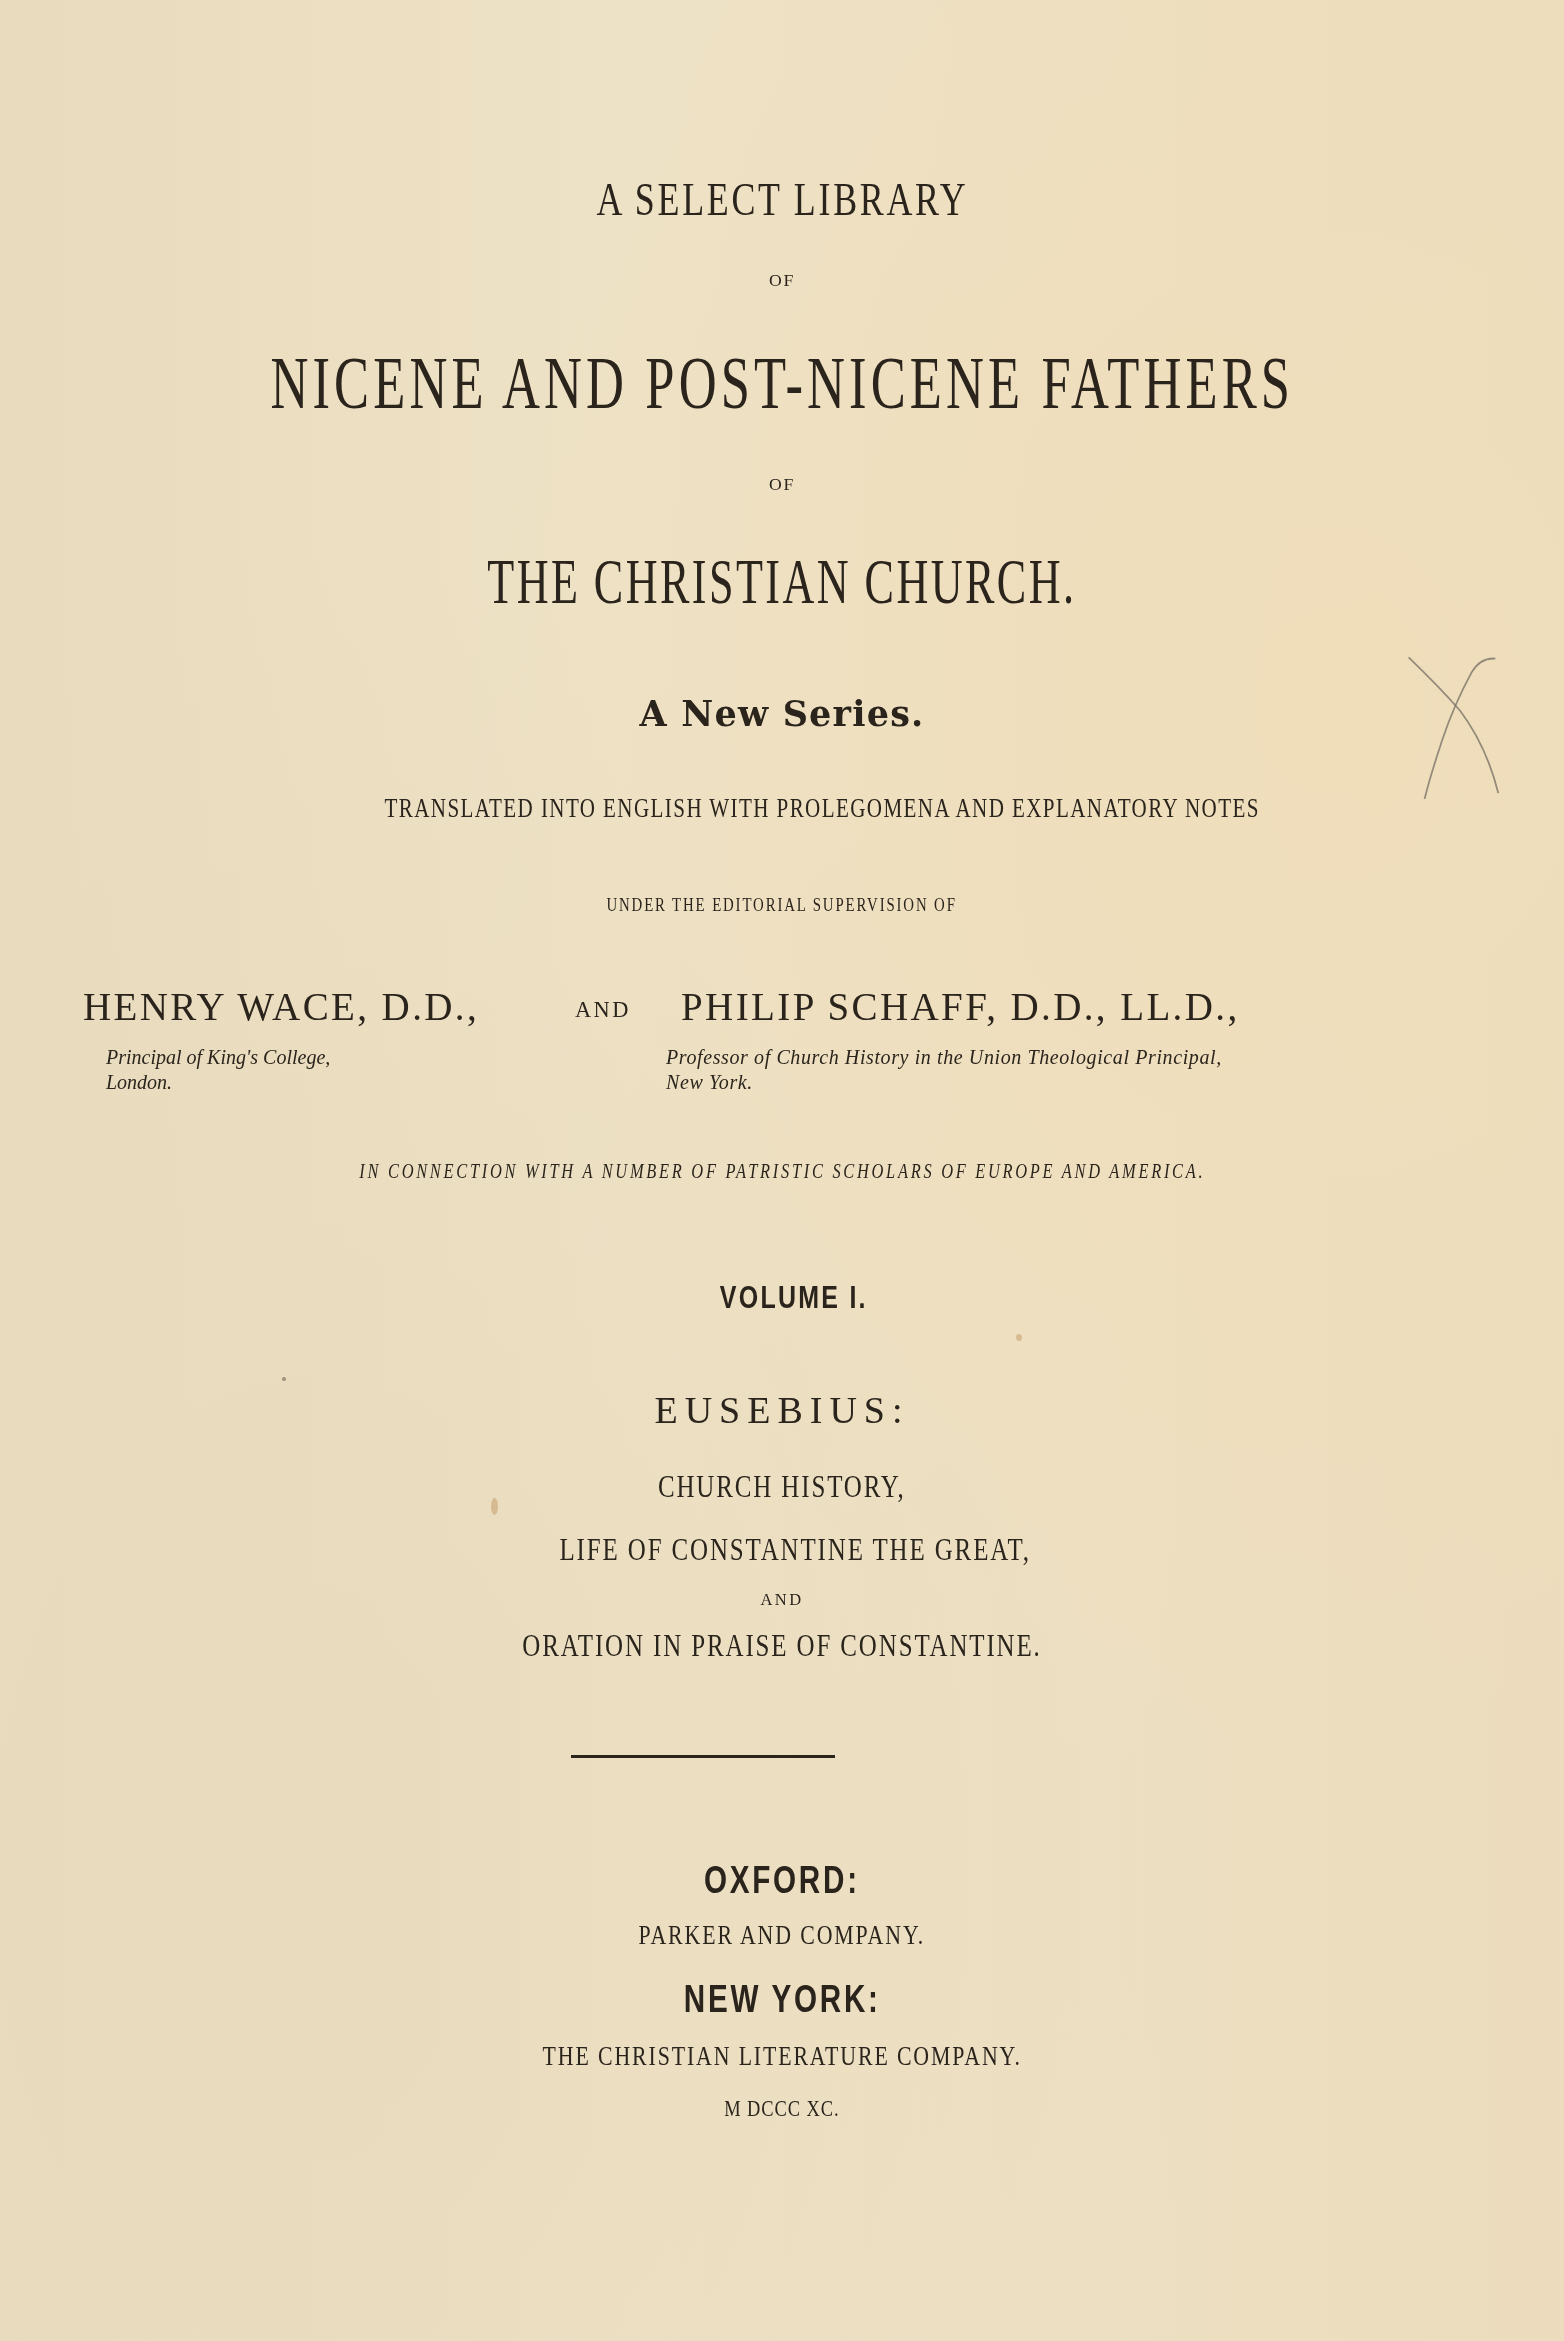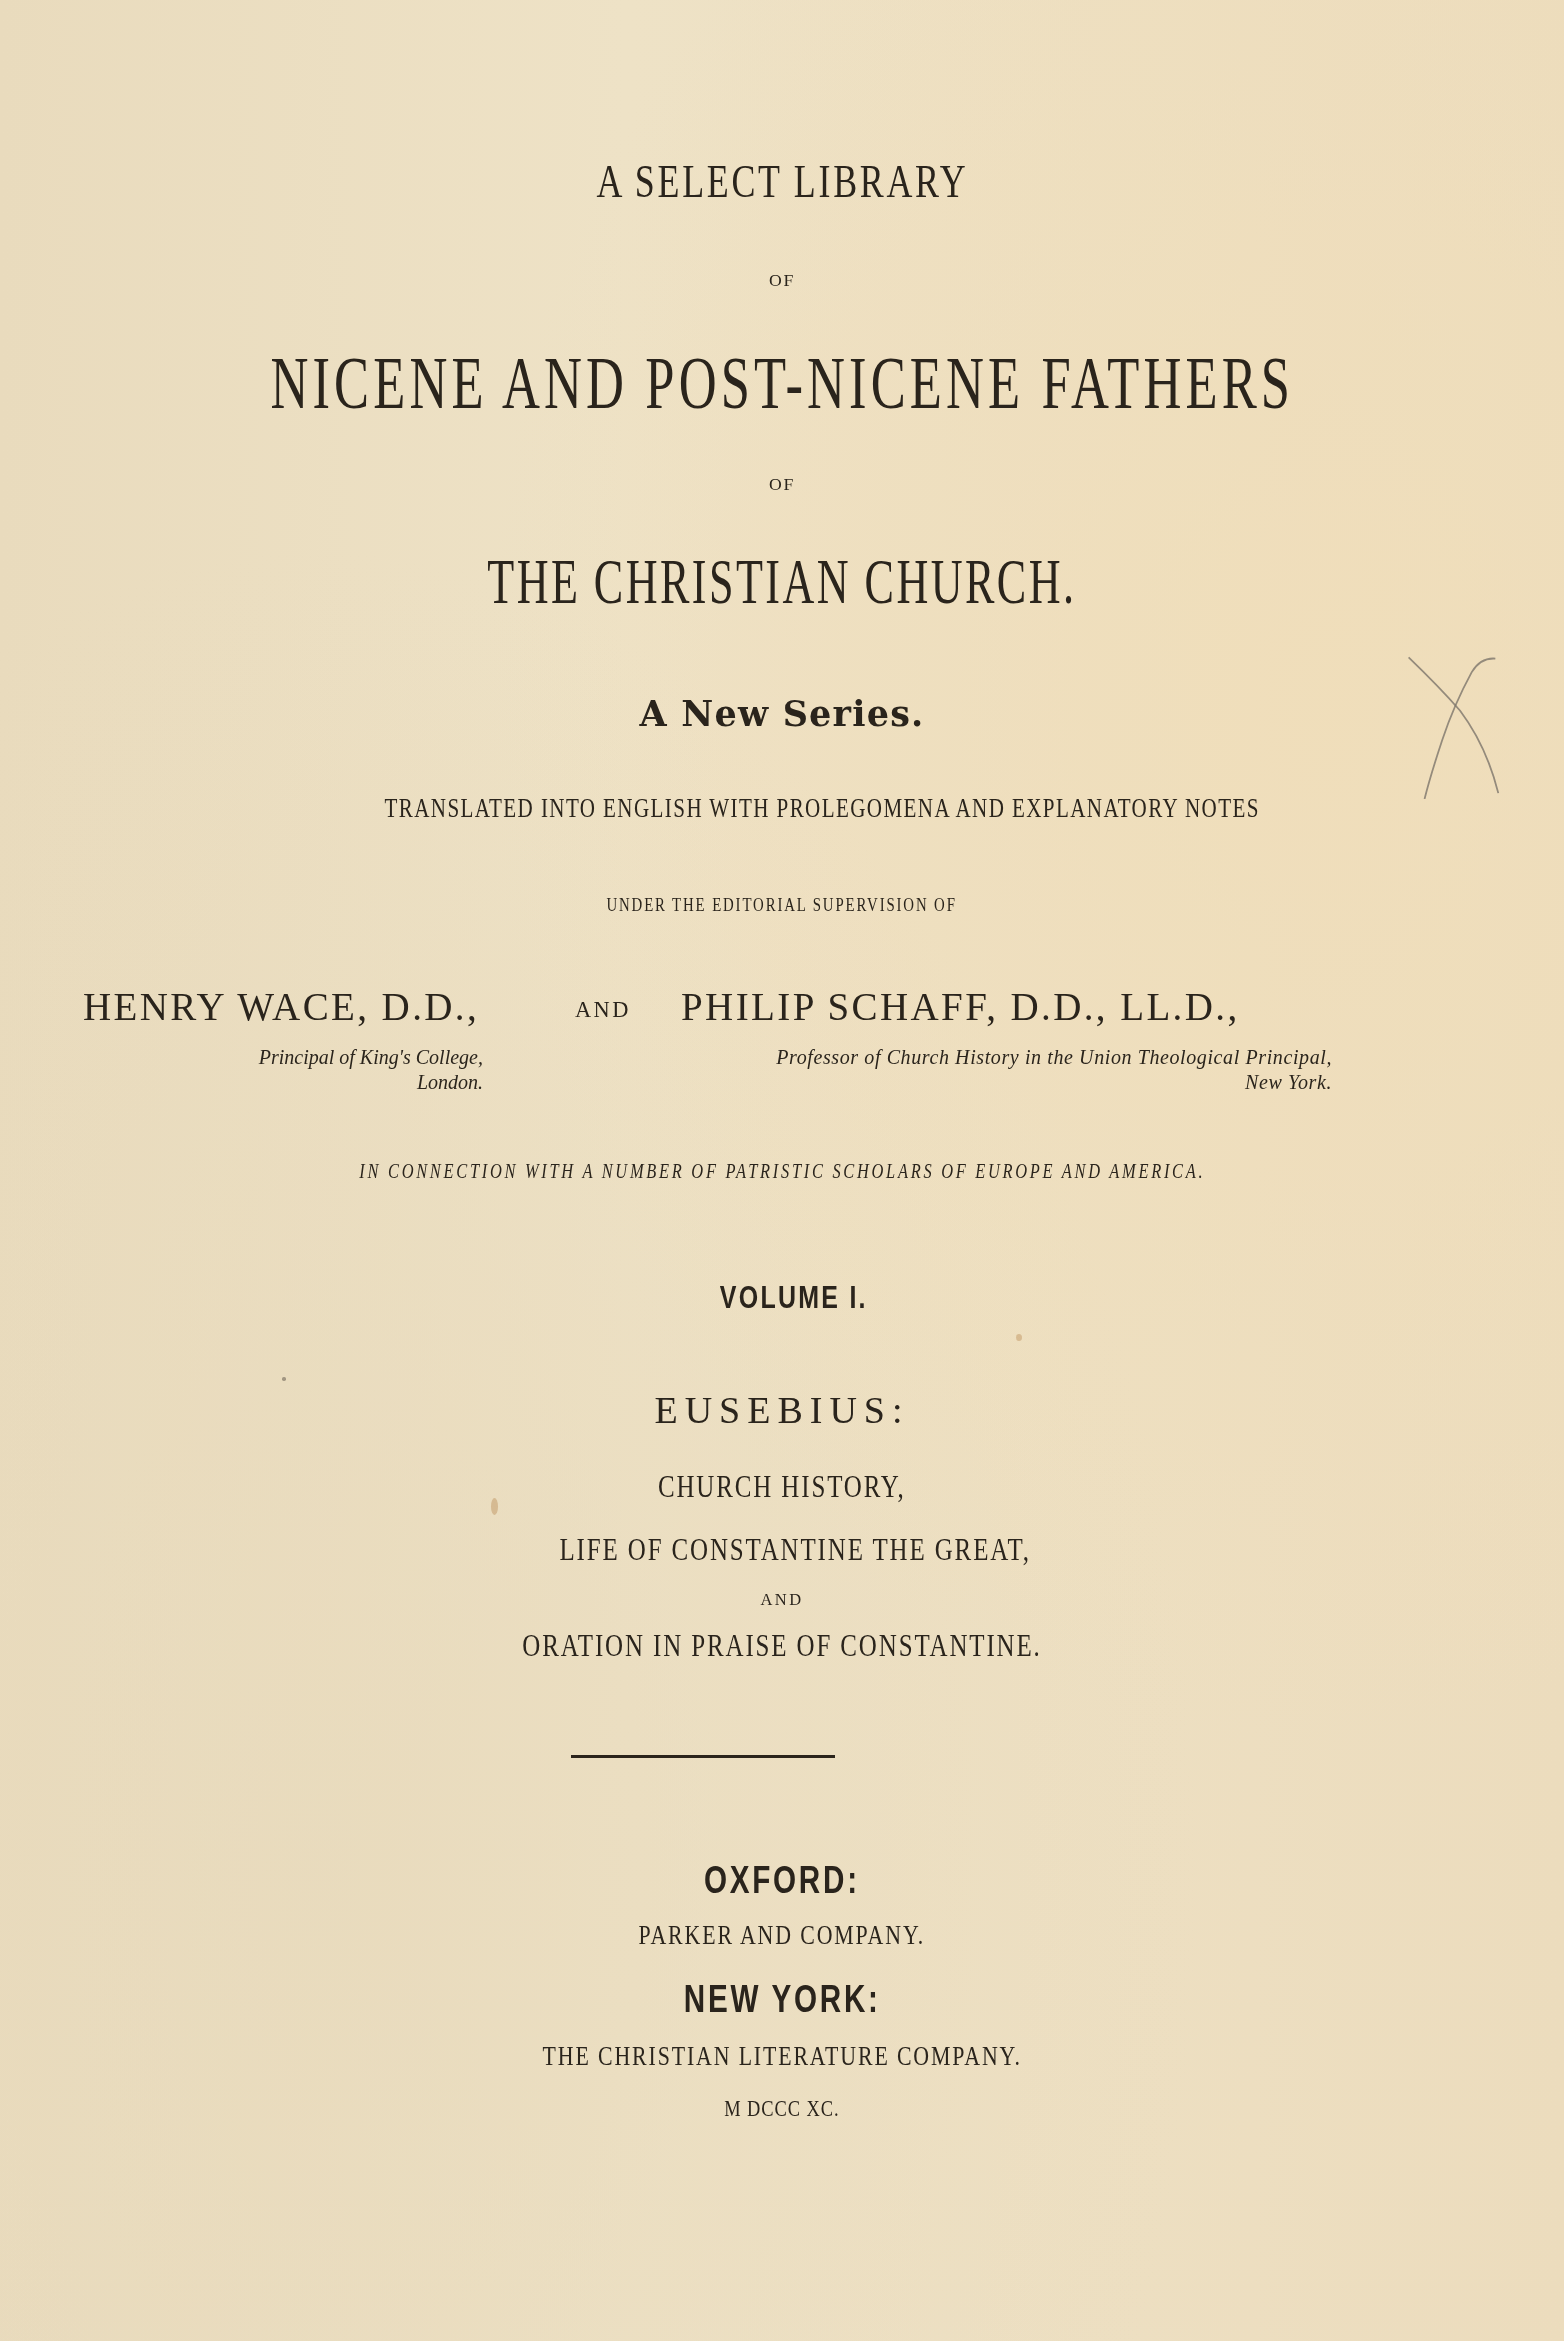--- a/index.html
+++ b/index.html
@@ -13,33 +13,33 @@
     color: #2a241c;
     font-family: "Liberation Serif", "DejaVu Serif", serif;
   }
   .line {
     position: absolute; left: 0; width: 1564px; text-align: center;
     white-space: nowrap; line-height: 1;
   }
   .condensed { display: inline-block; transform: scaleX(0.78); transform-origin: center; }
   .condensed-tight { display: inline-block; transform: scaleX(0.70); transform-origin: center; }
 
-  .series-title { top: 159px; font-size: 46px; letter-spacing: 3.5px; }
+  .series-title { top: 177px; font-size: 46px; letter-spacing: 3.5px; }
   .of-small { font-size: 17.7px; letter-spacing: 1.8px; }
   .of-1 { top: 272px; }
   .main-title { top: 345px; font-size: 75px; letter-spacing: 5.9px; }
   .of-2 { top: 476px; }
   .church-title { top: 551px; font-size: 63px; letter-spacing: 3.5px; }
   .new-series { top: 672px; font-size: 35px; font-weight: bold; font-family: "DejaVu Serif", serif; letter-spacing: 1.2px; margin-top: 24px; }
   .translated { top: 795px; font-size: 27px; letter-spacing: 1.8px; padding-left: 40px; }
   .under { top: 895px; font-size: 19px; letter-spacing: 2.4px; }
   .editor-wace { position: absolute; left: 83px; top: 984px; font-size: 39px; letter-spacing: 2.4px; white-space: nowrap; }
   .and-word { position: absolute; left: 575px; top: 997px; font-size: 22.4px; letter-spacing: 2.4px; }
   .editor-schaff { position: absolute; left: 681px; top: 984px; font-size: 39px; letter-spacing: 2.4px; white-space: nowrap; }
-  .aff { position: absolute; font-style: italic; font-size: 20px; text-align: right; line-height: 1.25; white-space: nowrap; }
+  .aff { position: absolute; font-style: italic; font-size: 20px; text-align: left; line-height: 1.25; white-space: nowrap; }
   .aff-wace { left: 106px; width: 377px; top: 1045px; }
   .aff-schaff { left: 666px; width: 666px; top: 1045px; letter-spacing: 0.6px; }
 
   .connection { top: 1161px; font-size: 21px; font-style: italic; letter-spacing: 3.5px; }
   .volume { top: 1281px; font-size: 32px; font-weight: bold; font-family: "Liberation Sans", sans-serif; letter-spacing: 2.9px; padding-left: 12px; }
   .author { top: 1391px; font-size: 38px; letter-spacing: 7px; }
   .work-1 { top: 1470px; font-size: 32px; letter-spacing: 2.4px; }
   .work-2 { top: 1533px; font-size: 32px; letter-spacing: 2.4px; padding-left: 13px; }
   .and-mid { top: 1592px; font-size: 16.5px; letter-spacing: 2.4px; }
   .work-3 { top: 1629px; font-size: 32px; letter-spacing: 2.4px; }

